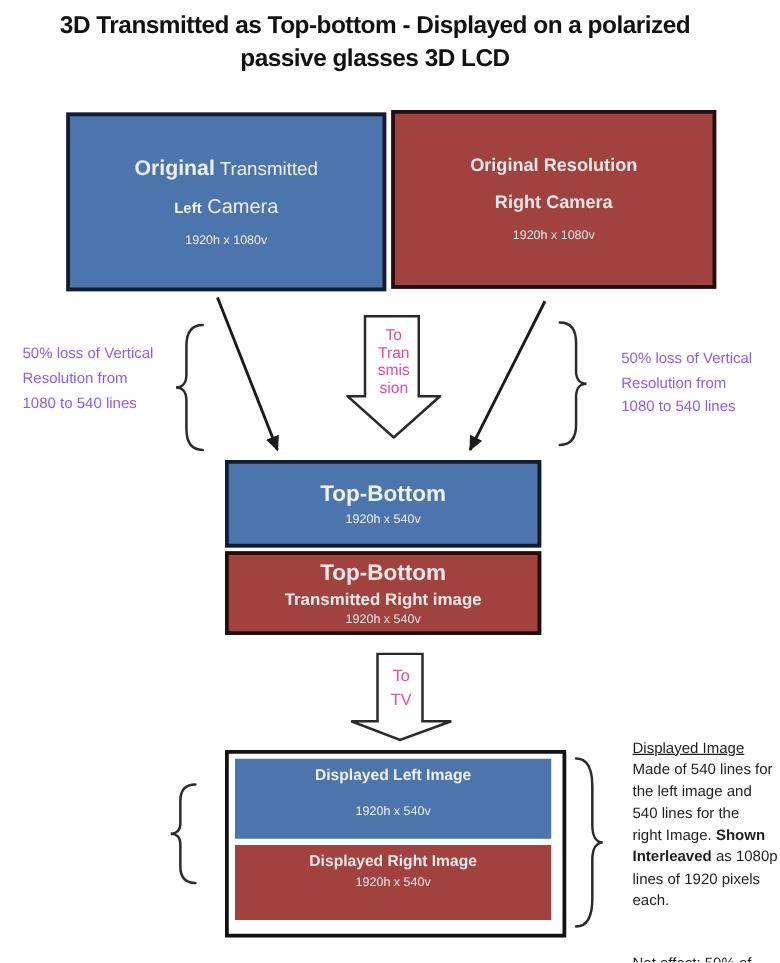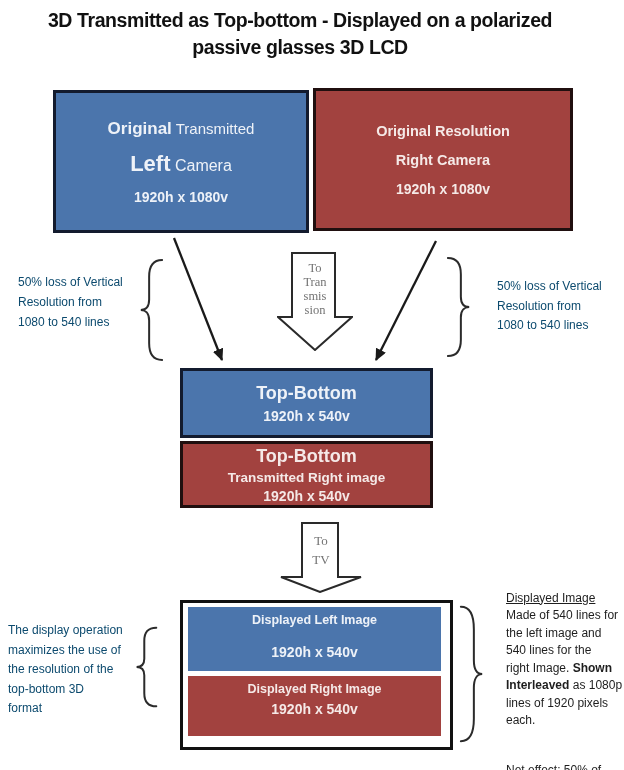--- a/index.html
+++ b/index.html
@@ -18,53 +18,53 @@
   }
   .blue { background:#4b75ac; border:3px solid #131b2e; color:#eef2f8; }
   .red  { background:#a2423f; border:3px solid #200f0f; color:#f5e9e7; }
   .noborder { border:none; }
 
   #box-cam-left  { left:53px;  top:90px; width:256px; height:143px; gap:12px; }
   #box-cam-right { left:313px; top:88px; width:260px; height:143px; gap:13px; }
   .cam-l1 { font-size:15px; }
   .cam-l1 .emph { font-size:17px; font-weight:bold; }
   .cam-l2 { font-size:16px; }
-  .cam-l2 .emph { font-size:22px; font-weight:bold; }
+  .cam-l2 .emph { font-size:12px; font-weight:bold; }
   .cam-b  { font-size:14.5px; font-weight:bold; }
-  .res    { font-size:14px; font-weight:bold; }
+  .res    { font-size:10px; font-weight:normal; }
 
   #box-tx-left  { left:180px; top:368px; width:253px; height:70px; gap:4px; }
   #box-tx-right { left:180px; top:441px; width:253px; height:67px; gap:3px; }
   .tx-l1 { font-size:18px; font-weight:bold; }
   .tx-l2 { font-size:13.5px; font-weight:bold; }
 
   #display-frame { position:absolute; left:180px; top:600px; width:273px; height:150px;
     box-sizing:border-box; background:#fff; border:3px solid #111; }
   #box-disp-left  { left:188px; top:607px; width:253px; height:64px;
     justify-content:flex-start; padding-top:6px; gap:17px; }
   #box-disp-right { left:188px; top:676px; width:253px; height:60px;
     justify-content:flex-start; padding-top:6px; gap:5px; }
   .disp-l1 { font-size:12.5px; font-weight:bold; }
 
-  .note { position:absolute; color:#0c4a6e; white-space:pre-line; }
+  .note { position:absolute; color:#8b5cf6; white-space:pre-line; }
   #loss-left  { left:18px;  top:272px; width:140px; font-size:12px; line-height:20px; }
   #loss-right { left:497px; top:277px; width:130px; font-size:12px; line-height:19.5px; }
   #display-note { left:8px; top:621px; width:128px; font-size:12px; line-height:19.5px; }
 
   #disp-col { position:absolute; left:506px; top:572px; width:130px;
     font-size:12px; line-height:17.5px; color:#1e1e1e; white-space:pre-line; }
   #disp-col .heading { text-decoration:underline; }
   #disp-col .bold { font-weight:bold; }
   #net-effect { margin-top:15px; }
 
   .overlay { position:absolute; left:0; top:0; pointer-events:none; }
   .brace { position:absolute; pointer-events:none; }
   .blockarrow { position:absolute; }
-  .blockarrow-label { position:absolute; text-align:center; color:#737373;
-    white-space:pre-line;font-family:Liberation Serif, serif; }
+  .blockarrow-label { position:absolute; text-align:center; color:#ec4899;
+    white-space:pre-line; }
   #to-tx-label { left:277px; top:261px; width:76px; font-size:12.5px; line-height:14px; }
   #to-tv-label { left:280px; top:531px; width:82px; font-size:13px; line-height:19px; }
 </style>
 </head>
 <body>
 
 <div class="canvas">
 
   <div class="title">3D Transmitted as Top-bottom - Displayed on a polarized
 passive glasses 3D LCD</div>
@@ -134,25 +134,20 @@
   <div id="display-frame"></div>
   <div class="box blue noborder" id="box-disp-left">
     <div class="disp-l1">Displayed Left Image</div>
     <div class="res">1920h x 540v</div>
   </div>
   <div class="box red noborder" id="box-disp-right">
     <div class="disp-l1">Displayed Right Image</div>
     <div class="res">1920h x 540v</div>
   </div>
 
-  <div class="note" id="display-note">The display operation
-maximizes the use of
-the resolution of the
-top-bottom 3D
-format</div>
   <svg class="brace" style="left:134px; top:626px;" width="24" height="82" viewBox="0 0 28 100" preserveAspectRatio="none">
     <path d="M 26 2 C 16 2 12 8 12 18 L 12 40 C 12 47 8 50 3 50 C 8 50 12 53 12 60 L 12 82 C 12 92 16 98 26 98" fill="none" stroke="#2b2b2b" stroke-width="2" stroke-linecap="round" vector-effect="non-scaling-stroke"></path>
   </svg>
 
   <svg class="brace" style="left:459px; top:604px;" width="26" height="140" viewBox="0 0 28 100" preserveAspectRatio="none">
     <g transform="translate(28,0) scale(-1,1)">
       <path d="M 26 2 C 16 2 12 8 12 18 L 12 40 C 12 47 8 50 3 50 C 8 50 12 53 12 60 L 12 82 C 12 92 16 98 26 98" fill="none" stroke="#2b2b2b" stroke-width="2" stroke-linecap="round" vector-effect="non-scaling-stroke"></path>
     </g>
   </svg>
 

